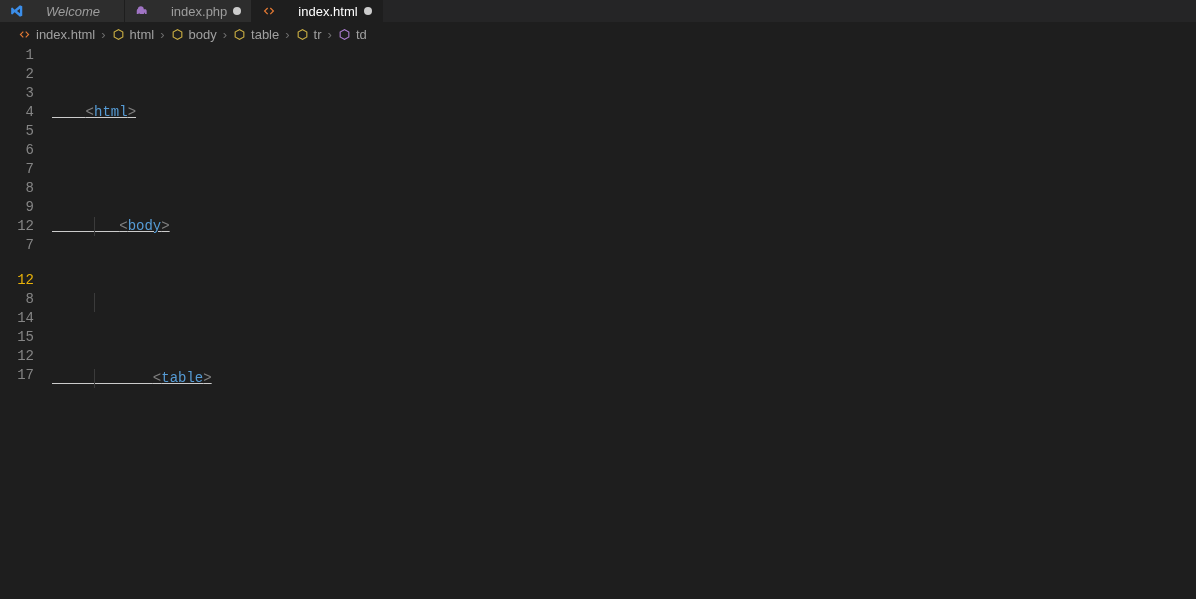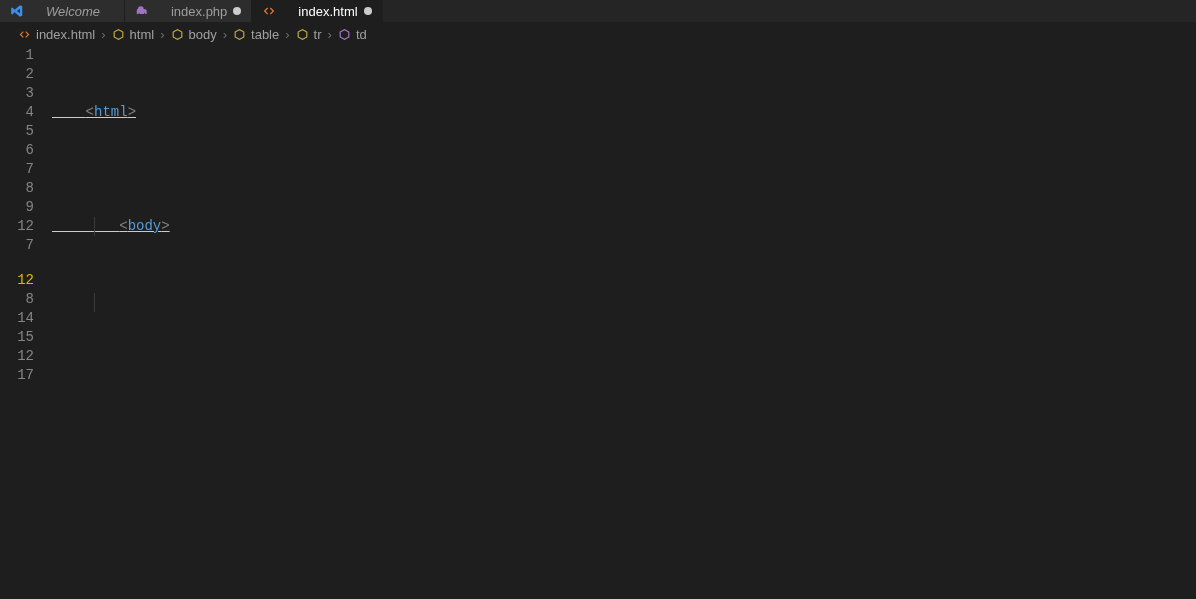--- a/index.html
+++ b/index.html
@@ -228,20 +228,21 @@
   <div class="code">
     
     <div class="codeline">    <span class="p">&lt;</span><span class="t">html</span><span class="p">&gt;</span></div>
     
     
     
     <div class="codeline"><span class="indent-guide ig1"></span>        <span class="p">&lt;</span><span class="t">body</span><span class="p">&gt;</span></div>
     
     <div class="codeline"><span class="indent-guide ig1"></span></div>
     
+    <div class="codeline"><span class="indent-guide ig1"></span>            <span class="p">&lt;</span><span class="t">table</span><span class="p">&gt;</span></div>
     
     
     
     
     
     
     
     
     
     

